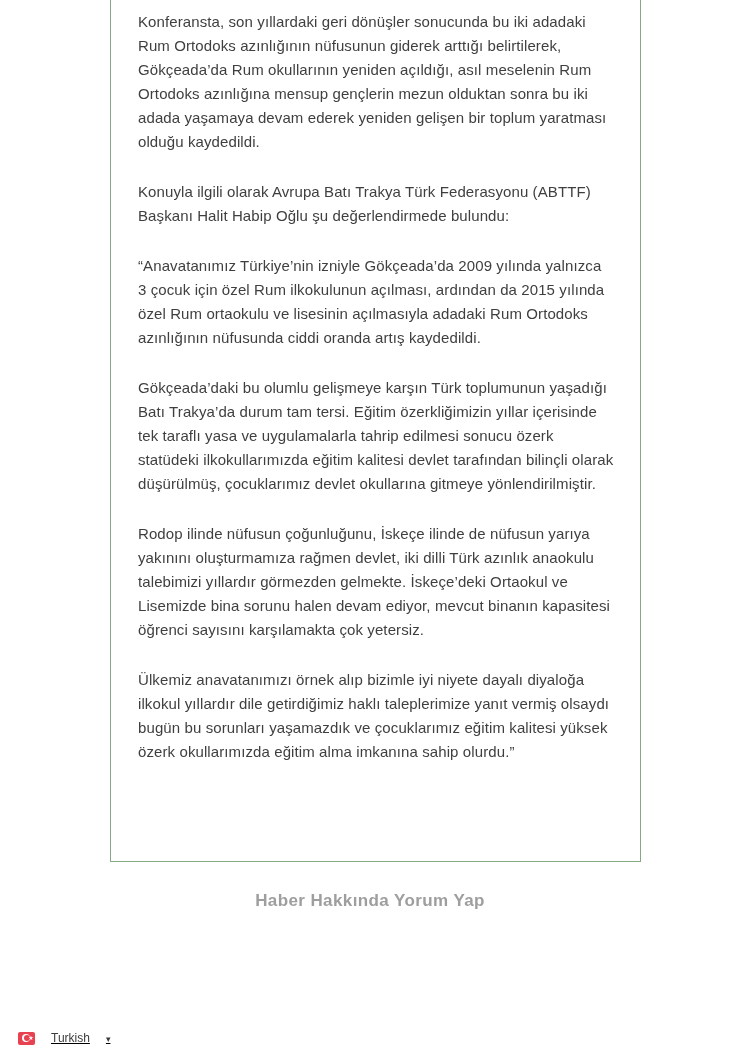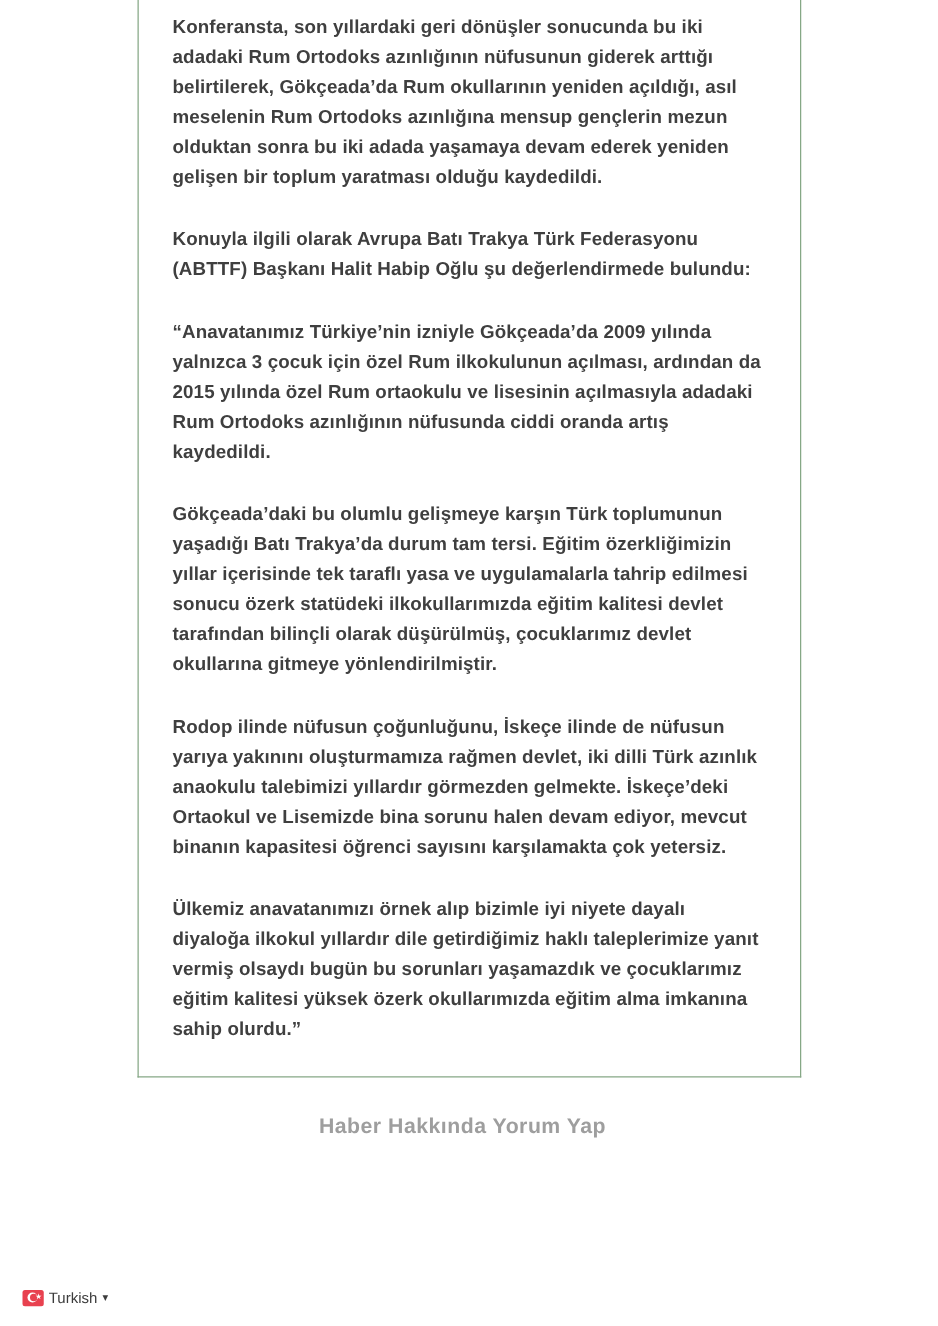--- a/index.html
+++ b/index.html
@@ -18,39 +18,39 @@
     border-top: none;
     background: #ffffff;
     padding: 12px 26px 0 27px;
   }
   .article-box p {
     font-size: 15px;
     line-height: 24px;
     color: #3f3f3f;
     margin: 0 0 26px 0;
     letter-spacing: 0.1px;
-    font-weight: bold;
   }
   .comment-heading {
     position: absolute;
     left: 0; top: 891px;
     width: 740px;
     text-align: center;
     font-size: 17px;
     font-weight: bold;
     color: #9e9e9e;
     letter-spacing: 0.4px;
   }
   .lang-selector {
     position: absolute;
     left: 18px; top: 1031px;
     display: flex;
     align-items: center;
-    gap: 4px;
+    gap: 16px;
     cursor: pointer;
+    text-decoration: underline;
   }
   .flag {
     width: 17px; height: 13px;
     border-radius: 2px;
     background: #e8414f;
     position: relative;
     display: inline-block;
     flex: 0 0 auto;
   }
   .flag .crescent {

